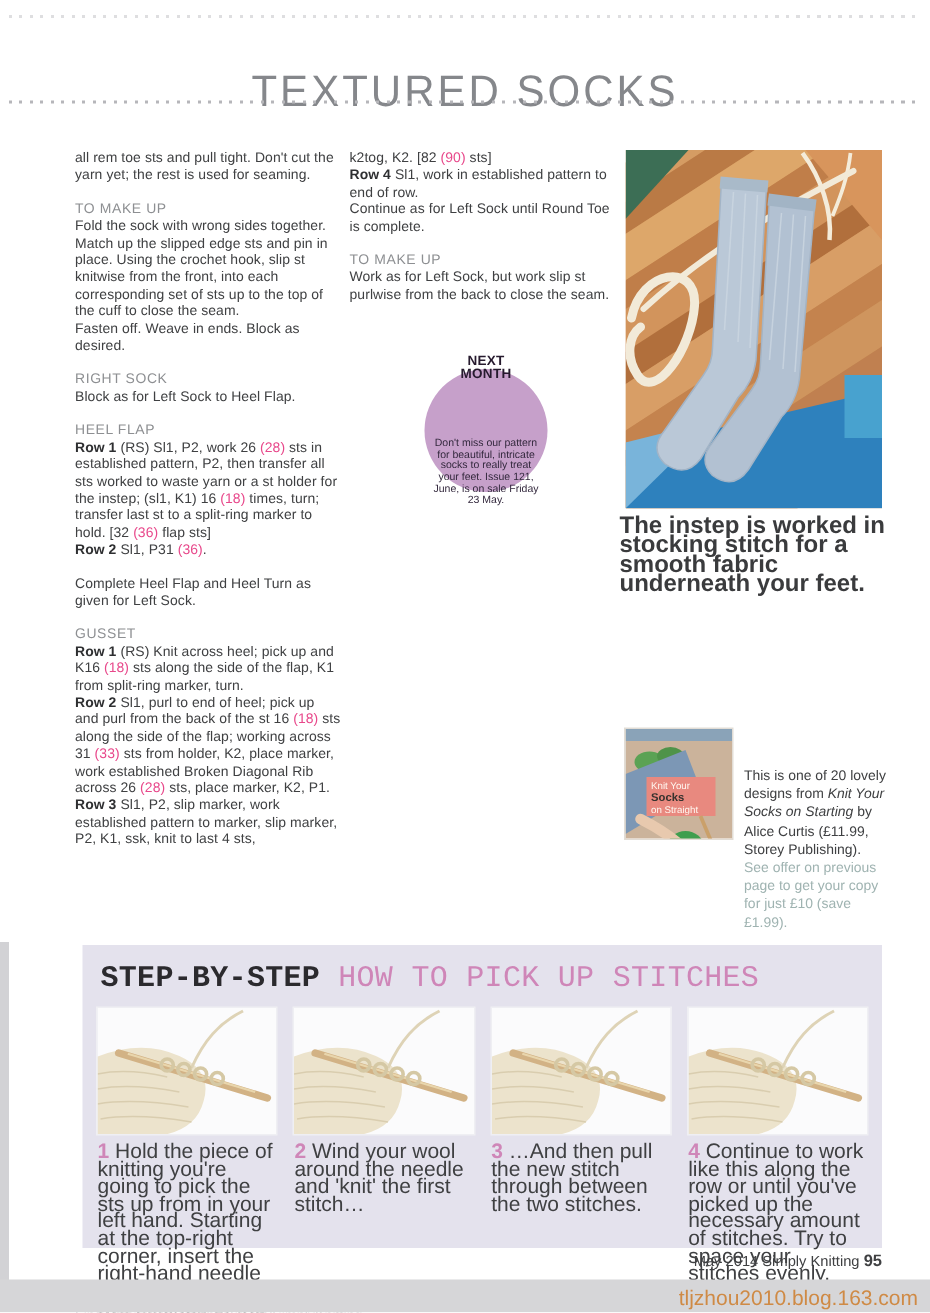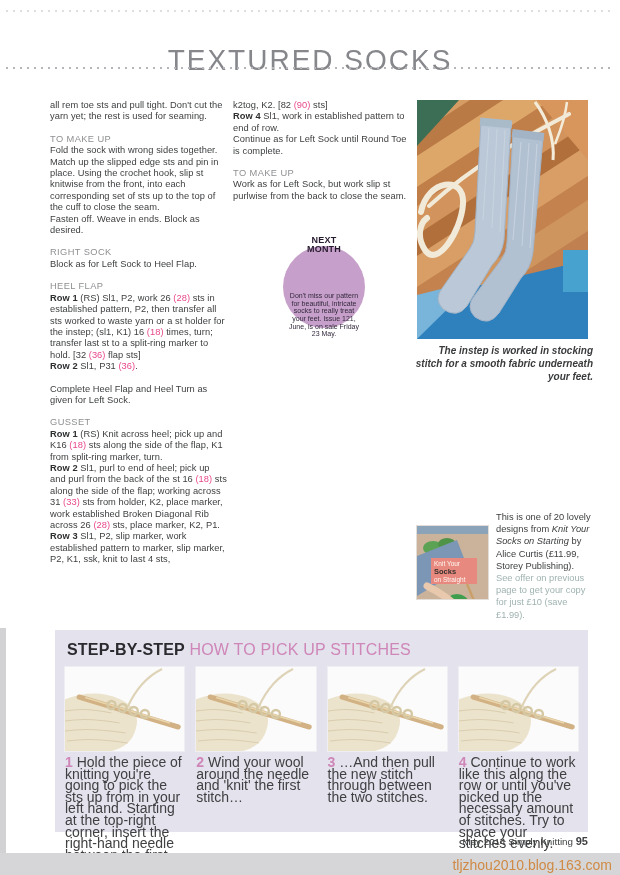--- a/index.html
+++ b/index.html
@@ -14,37 +14,37 @@
         letter-spacing:.05px;}
   .col .para{margin:0;}
   .col .para.gap{margin-top:11px;}
   .col .para b{color:#2e2f31;}
   .col .shead{margin-top:11px;color:#8d8f92;letter-spacing:.4px;}
   .pink{color:var(--pink,#e8488b);}
   .muted{color:var(--muted,#9fb3b1);}
   
   .sock-photo{position:absolute;left:417px;top:100px;width:171px;height:239px;overflow:hidden;}
   .photo-caption{position:absolute;left:413px;top:344px;width:180px;
-        font-size:10px;line-height:13px;font-style:italic;font-weight:700;color:#3a3b3d;text-align:right;}
+        font-size:16px;line-height:13px;font-weight:700;color:#3a3b3d;}
   
   .roundel{position:absolute;left:283px;top:246px;width:82px;height:82px;border-radius:50%;
         background:var(--circlebg,#c6a0ca);display:flex;flex-direction:column;align-items:center;
         justify-content:center;text-align:center;padding:4px;box-sizing:border-box;gap:36px;}
   .roundel .rtitle{font-size:9px;font-weight:700;color:#261a2e;line-height:9px;width:44px;
         letter-spacing:.2px;}
   .roundel .rbody{font-size:7px;line-height:7.6px;color:#33283d;margin-top:2px;width:72px;}
   
-  .book-cover{position:absolute;left:417px;top:526px;width:71px;height:73px;overflow:hidden;
+  .book-cover{position:absolute;left:417px;top:486px;width:71px;height:73px;overflow:hidden;
         box-shadow:0 0 0 1px #e2ddd6;}
   .book-blurb{position:absolute;left:496px;top:511px;width:96px;font-size:9.3px;
         line-height:12.2px;color:#3f4042;}
   
   .step-panel{position:absolute;left:55px;top:630px;width:533px;height:202px;
         background:var(--panelbg,#e4e2ed);box-sizing:border-box;padding:10px 10px 0 10px;}
-  .step-head{font-size:16px;margin:1px 0 8px 2px;white-space:nowrap;}
+  .step-head{font-size:20px;margin:1px 0 8px 2px;white-space:nowrap;font-family:Liberation Mono, monospace;}
   .step-head .lbl{font-weight:700;color:#2b2a2e;letter-spacing:.2px;}
   .step-head .ttl{font-weight:400;color:var(--steppink,#cf86b8);letter-spacing:.2px;}
   .steps{display:grid;grid-template-columns:repeat(4,1fr);column-gap:12px;}
   .step .ph{width:100%;height:84px;background:#fbfbfc;outline:1px solid #efeff3;}
   .step .cap{font-size:14px;line-height:11.6px;margin-top:6px;color:#3f4042;}
   .step .num{color:var(--steppink,#d27ab4);font-weight:700;}
   
   .footer-fb{position:absolute;left:50px;top:872px;font-size:9.5px;color:#75767a;}
   .footer-issue{position:absolute;right:32px;top:835px;font-size:9.8px;color:#3f4042;}
   .footer-issue b{font-size:11px;}

